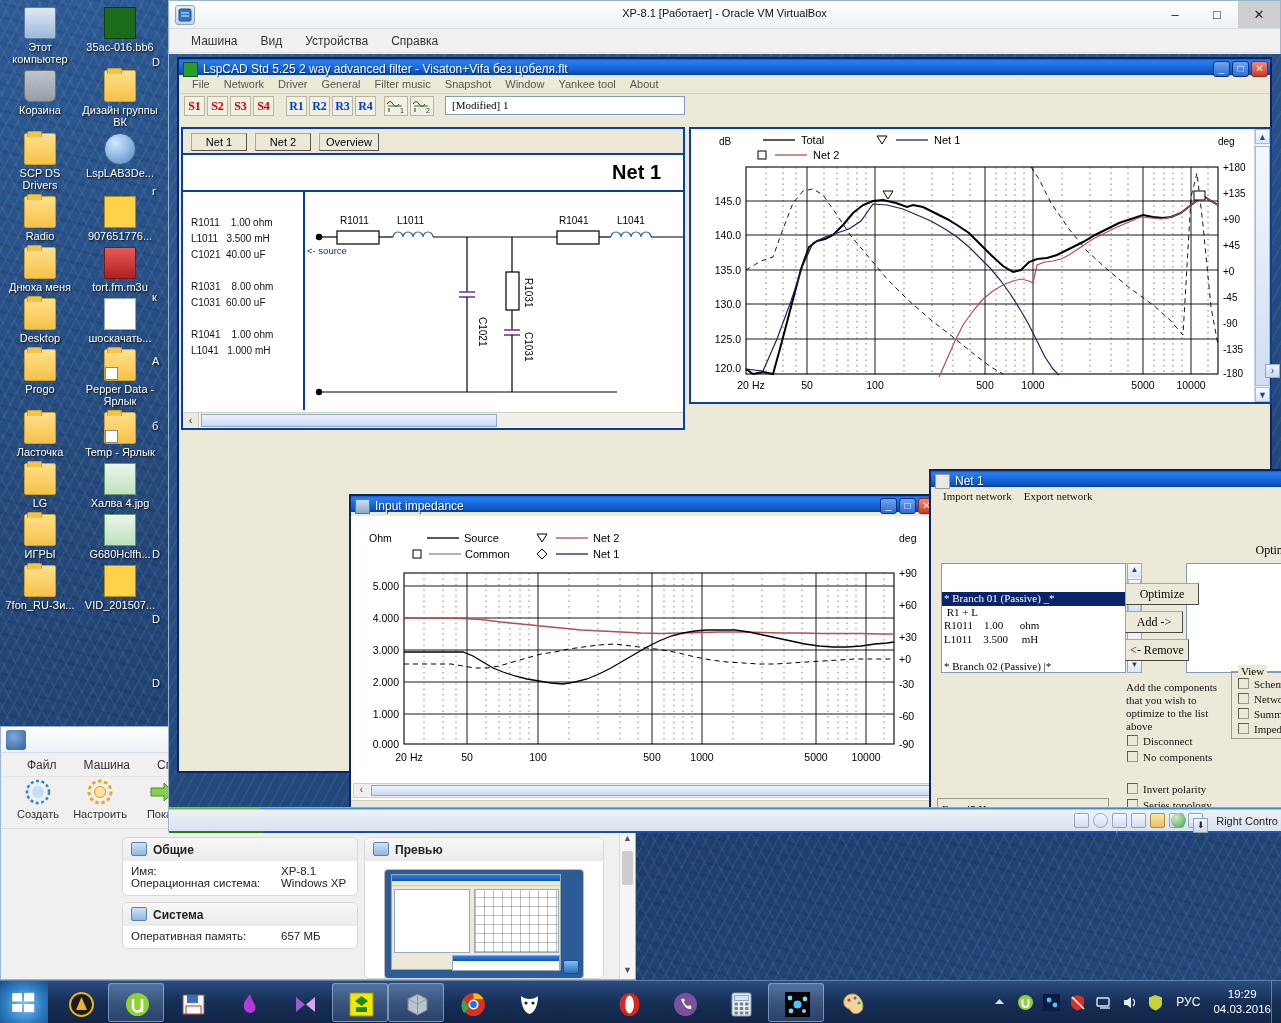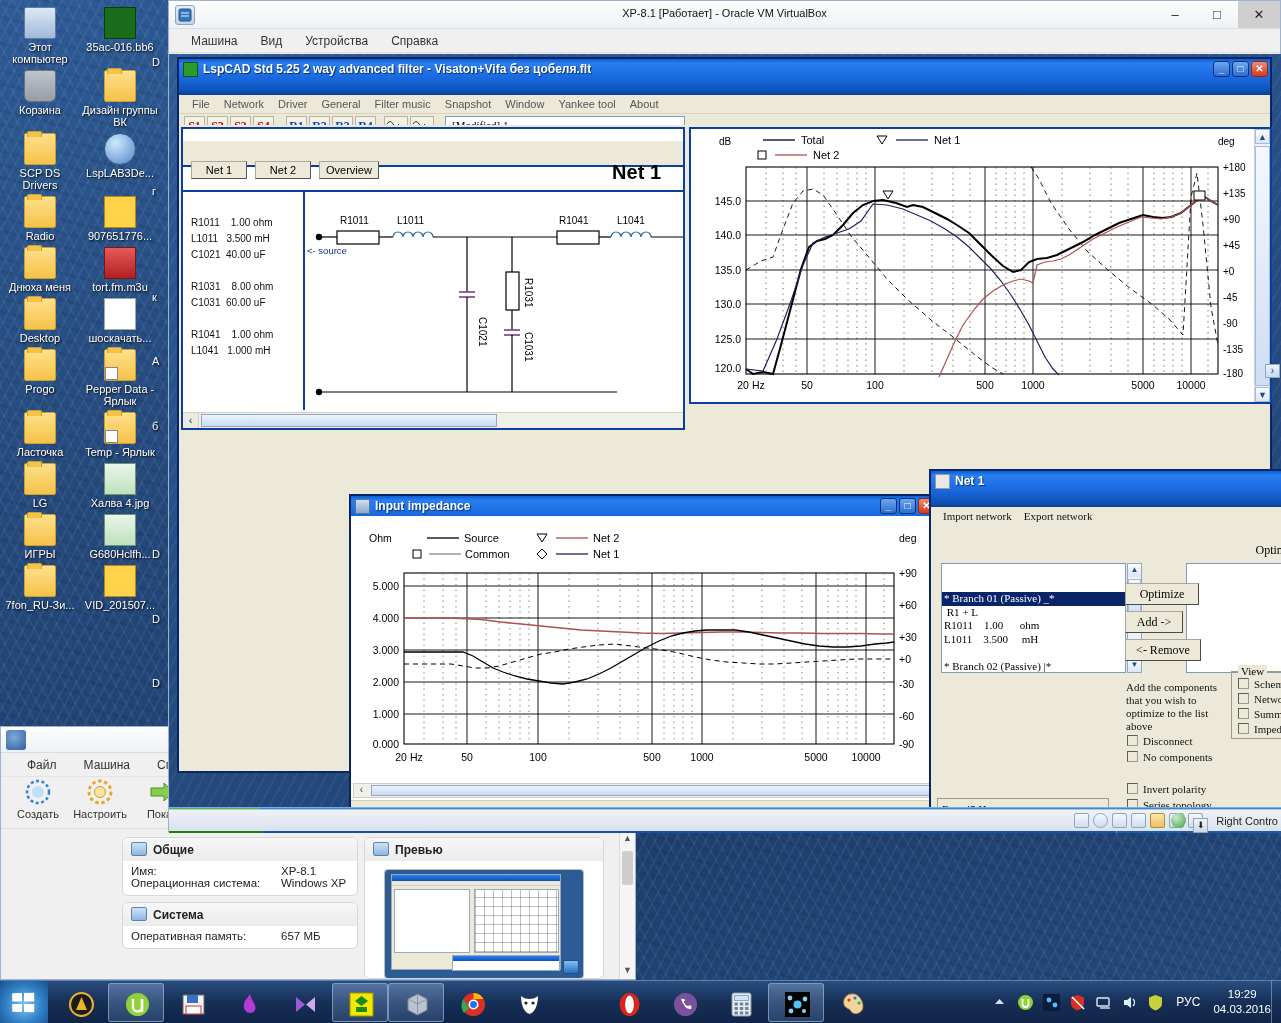--- a/index.html
+++ b/index.html
@@ -92,23 +92,23 @@
       linear-gradient(160deg,#2d5b96,#1d3e6e);
     overflow:hidden;
   }
 
   
   #lspcad{
     position:absolute; left:8px; top:3px; width:1095px; height:716px;
     border:2px solid #0a246a; background:#ece9d8;
   }
   .xp-title{
-    height:36px;
+    height:16px;
     background:linear-gradient(180deg,#0a5fd1 0%, #2a7ef0 12%, #1a6ae0 50%, #0d52b8 88%, #0a3f93 100%);
-    position:relative; color:#fff; font-weight:bold; font-size:12px;
+    position:relative; color:#fff; font-weight:normal; font-size:12px;
   }
   .xp-title .ttxt{ position:absolute; left:24px; top:3px; text-shadow:1px 1px 1px #04306e;}
   .xp-title .ticon{ position:absolute; left:4px; top:3px; width:15px; height:15px; background:#2a9c2a; border:1px solid #145314;}
   .xp-btns{ position:absolute; right:2px; top:2px; }
   .xp-btn{ display:inline-block; width:17px; height:16px; margin-left:2px; vertical-align:top;
     border:1px solid #0a2f78; border-radius:3px; color:#fff; font-size:10px; text-align:center; line-height:14px;
     background:linear-gradient(#6fa6ee,#2c6fd0);}
   .xp-btn.cl{ background:linear-gradient(#f08a7a,#cf3a20); border-color:#8c2a14;}
 
   #lsp-menu{ height:19px; background:#ece9d8; padding-left:6px; border-bottom:1px solid #d6d2bd;}
@@ -124,21 +124,21 @@
     border:1px solid #b9b49c; background:#f3f1e5; position:relative;}
   #mod-field{ display:inline-block; margin-left:10px; margin-top:2px; vertical-align:top;
     width:240px; height:19px; background:#fff; border:1px solid #7f9db9; font-size:11px;
     font-family:"Liberation Serif", serif; padding:2px 0 0 6px;}
 
   #lsp-body{ position:absolute; left:0; top:66px; right:0; bottom:0; background:#ece9d8;}
 
   
   #sch-pane{ position:absolute; left:2px; top:2px; width:504px; height:303px;
     border:2px solid #0a3fa0; background:#fff;}
-  #sch-tabs{ height:26px; background:#ece9d8; border-bottom:2px solid #0a3fa0; padding:20px 0 0 8px;margin-top:12px;}
+  #sch-tabs{ height:26px; background:#ece9d8; border-bottom:2px solid #0a3fa0; padding:4px 0 0 8px;}
   .sch-tab{ display:inline-block; min-width:56px; height:18px; line-height:17px; text-align:center;
     background:#ece9d8; border:1px solid #aca899; border-right-color:#555; border-bottom-color:#555;
     font-size:11px; margin-right:8px; padding:0 6px;}
   #sch-netlabel{ position:absolute; right:22px; top:32px; font-size:20px; font-weight:bold;
     font-family:"Liberation Sans", sans-serif;}
   #sch-sep{ position:absolute; left:0; right:0; top:61px; height:2px; background:#0a3fa0;}
   #sch-vsep{ position:absolute; left:120px; top:63px; bottom:18px; width:2px; background:#0a3fa0;}
   #sch-values{ position:absolute; left:8px; top:86px; font-size:10px; line-height:16px;
     font-family:"Liberation Sans", sans-serif; color:#111; white-space:pre;}
   #sch-draw{ position:absolute; left:124px; top:63px; right:0; bottom:18px; overflow:hidden;}
@@ -856,21 +856,21 @@
       <div class="mini-vscroll" style="left:196px;top:92px;height:110px;">
         <span class="sa" style="top:0">▲</span>
         <span class="st" style="top:15px;height:40px;"></span>
         <span class="sa" style="bottom:0">▼</span>
       </div>
 
       <div id="optlist"></div>
 
       <span class="dlg-btn" style="left:194px;top:112px;width:74px;">Optimize</span>
       <span class="dlg-btn" style="left:194px;top:140px;width:58px;">Add -&gt;</span>
-      <span class="dlg-btn" style="left:194px;top:168px;width:76px;">&lt;- Remove</span>
+      <span class="dlg-btn" style="left:194px;top:168px;width:64px;">&lt;- Remove</span>
 
       <div id="hinttext">Add the components that you wish to optimize to the list above</div>
 
       <div class="grpbox" style="left:300px;top:200px;width:145px;height:68px;">
         <span class="gt">View</span>
         <span class="cbrow" style="left:6px;top:6px;"><span class="cb"></span><span>Schematic</span></span>
         <span class="cbrow" style="left:6px;top:21px;"><span class="cb"></span><span>Network gain</span></span>
         <span class="cbrow" style="left:6px;top:36px;"><span class="cb"></span><span>Summed freq. resp.</span></span>
         <span class="cbrow" style="left:6px;top:51px;"><span class="cb"></span><span>Impedance</span></span>
       </div>

